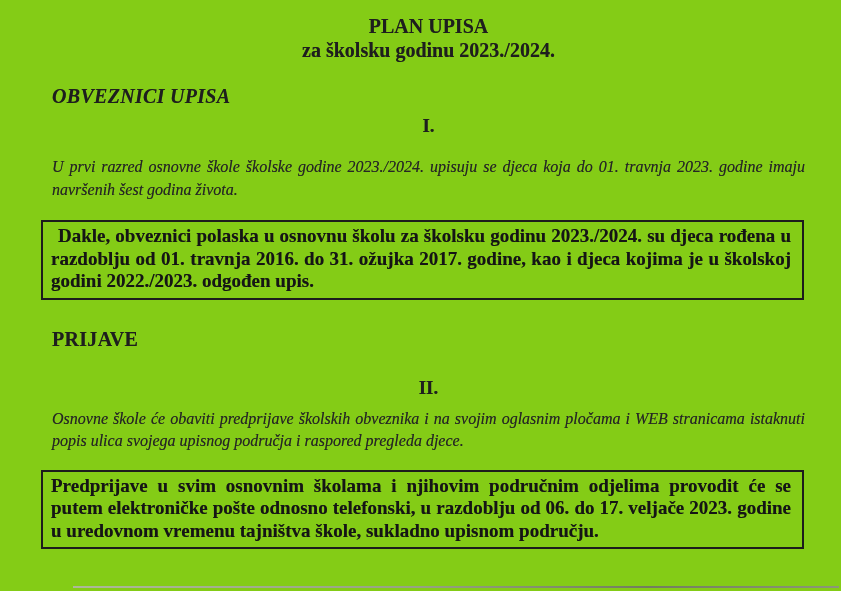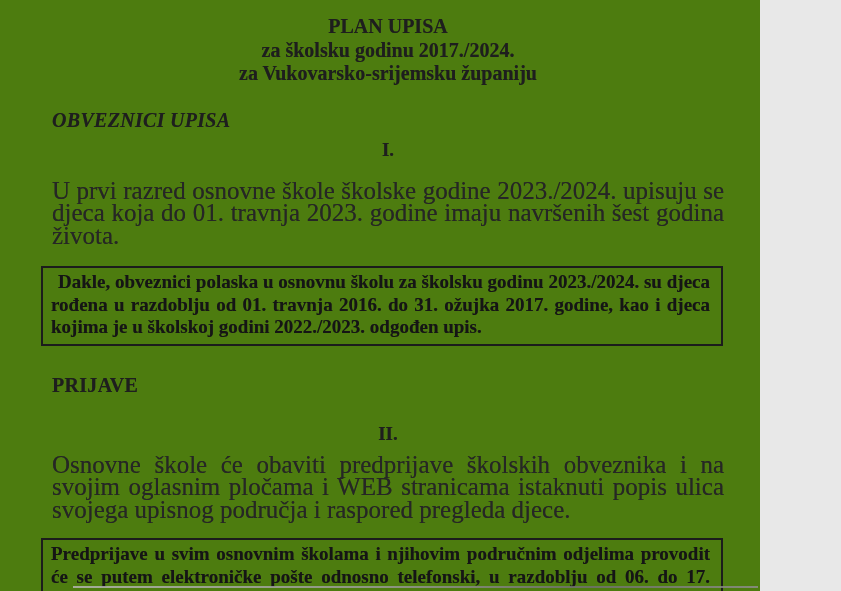--- a/index.html
+++ b/index.html
@@ -2,23 +2,23 @@
 <html lang="hr"><head>
 <meta charset="utf-8">
 <style>
   html, body {
     margin: 0;
     padding: 0;
     background: #e8e8e8;
   }
   .page {
     position: relative;
-    width: 760px;
+    width: 841px;
     height: 591px;
-    background: #4d7c0f;
+    background: #84cc16;
     overflow: hidden;
     font-family: "Liberation Serif", "DejaVu Serif", serif;
     color: #1e1e1e;
     
     text-shadow: 0 0 0.5px rgba(30,30,30,0.55);
   }
   .content {
     margin: 0 36px 0 52px; 
   }
   .title-block {
@@ -37,24 +37,25 @@
   .heading-2 { margin-top: 28px; }
   .numeral {
     text-align: center;
     font-weight: bold;
     font-size: 19px;
   }
   .numeral-1 { margin-top: 7px; }
   .numeral-2 { margin-top: 26px; }
   .body-par {
     margin: 0;
-    font-size: 25px;
+    font-size: 16px;
     line-height: 22.5px;
     text-align: justify;
     color: #262626;
+    font-style: italic;
   }
   .par-1 { margin-top: 19px; }
   .par-2 { margin-top: 9px; }
   .boxed {
     border: 2px solid #1c1c1c;
     margin-left: -11px;  
     margin-right: 1px;
     padding: 3px 11px 5px 8px;
     font-weight: bold;
     font-size: 19px;
@@ -76,22 +77,21 @@
   }
 </style>
 </head>
 <body>
 
 <div class="page">
   <div class="content">
 
     <div class="title-block">
       <div>PLAN UPISA</div>
-      <div>za školsku godinu 2017./2024.</div>
-      <div>za Vukovarsko-srijemsku županiju</div>
+      <div>za školsku godinu 2023./2024.</div>
     </div>
 
     <div class="section">
       <div class="section-heading heading-1">OBVEZNICI UPISA</div>
       <div class="numeral numeral-1">I.</div>
       <p class="body-par par-1">U prvi razred osnovne škole školske godine 2023./2024. upisuju se djeca koja do 01. travnja 2023. godine imaju navršenih šest godina života.</p>
       <div class="boxed boxed-1">Dakle, obveznici polaska u osnovnu školu za školsku godinu 2023./2024. su djeca rođena u razdoblju od 01. travnja 2016. do 31. ožujka 2017. godine, kao i djeca kojima je u školskoj godini 2022./2023. odgođen upis.</div>
     </div>
 
     <div class="section">

